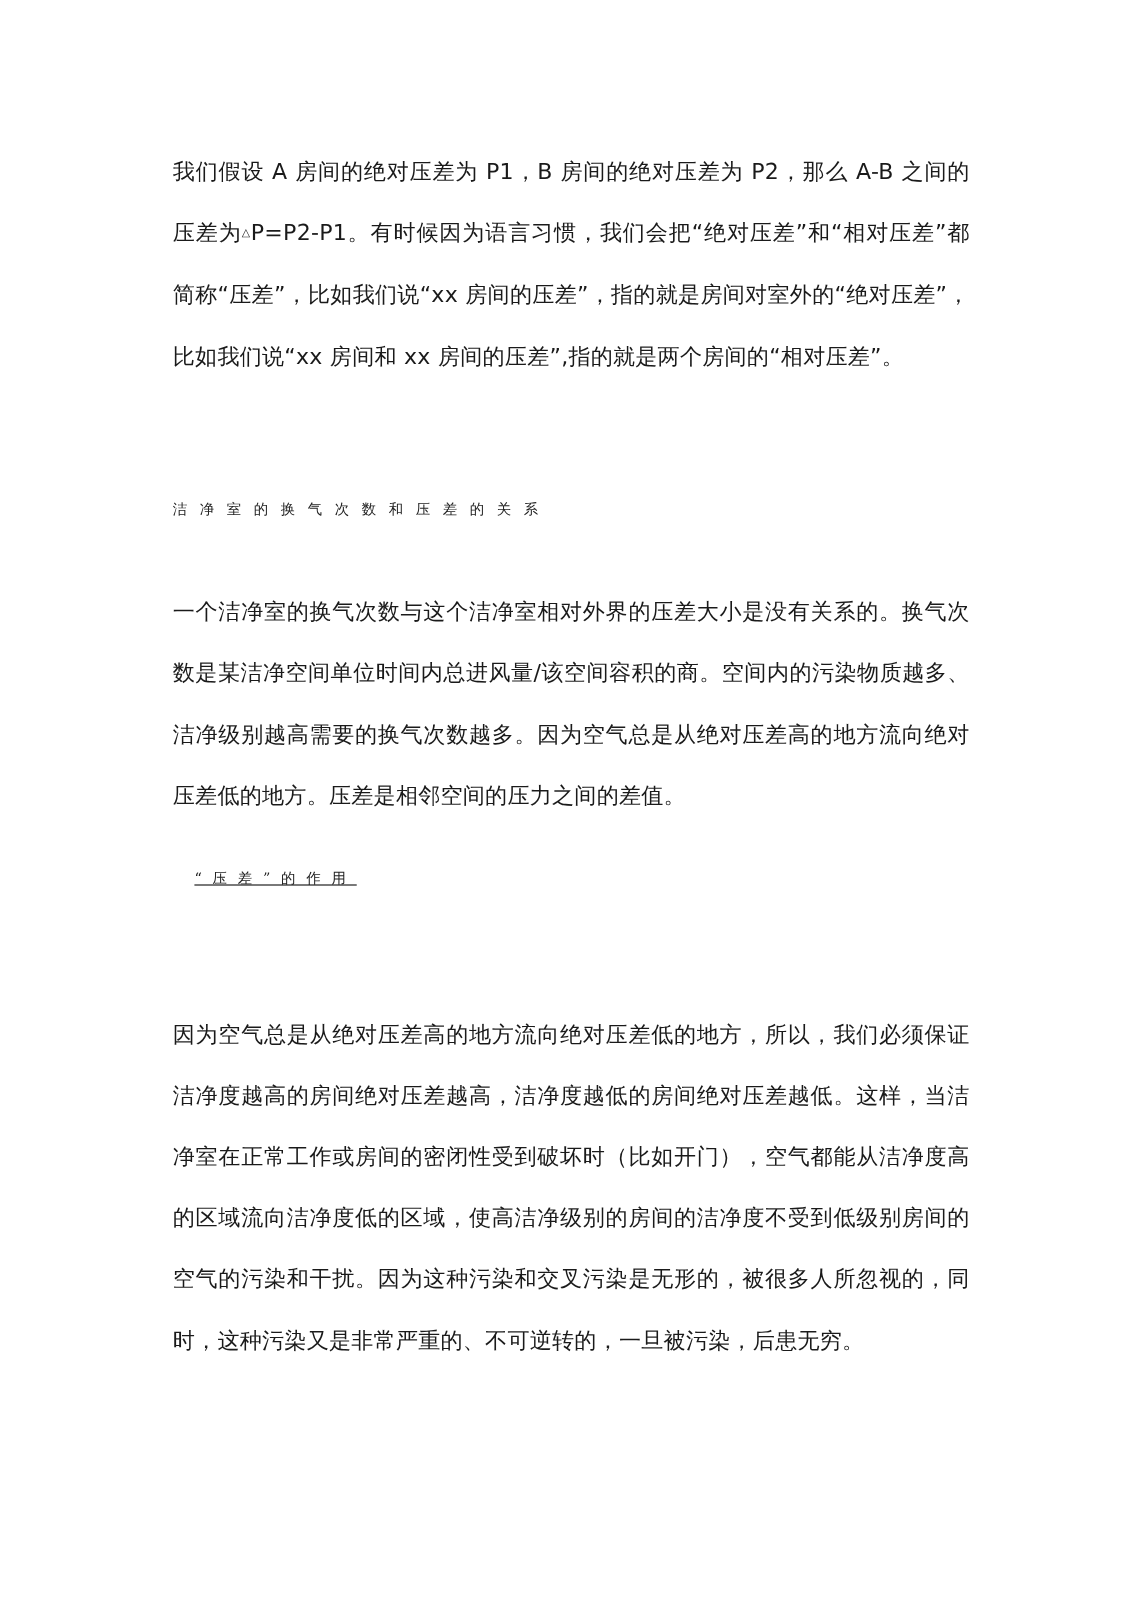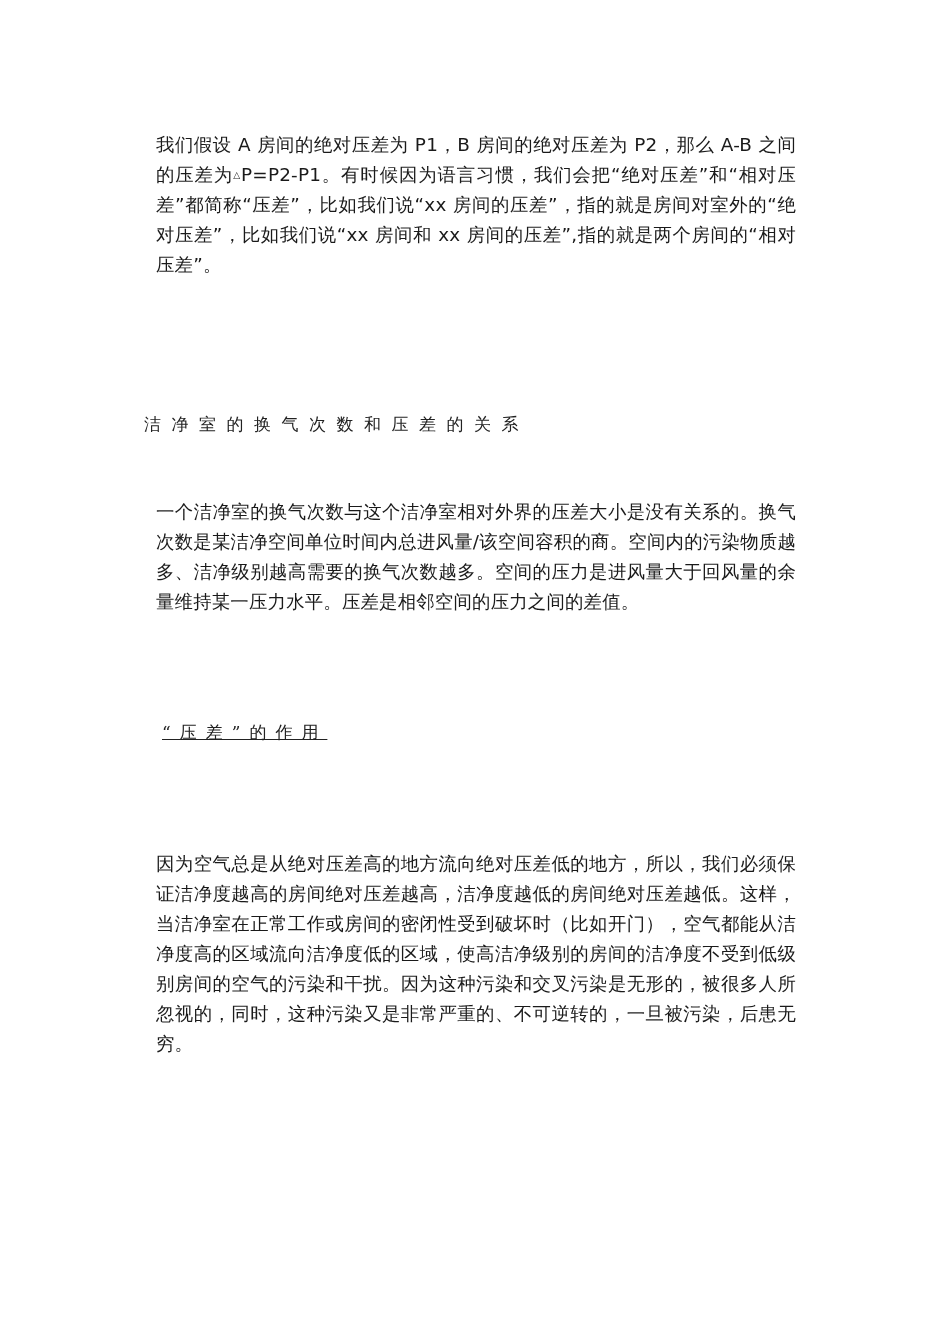--- a/index.html
+++ b/index.html
@@ -16,29 +16,29 @@
       font-family: "DejaVu Sans", "Liberation Sans", sans-serif;
     }
     .page {
       position: absolute;
       left: 144px;
       top: 118px;
       width: 664px;
     }
     .para {
       font-size: 18.4px;
-      line-height: 30px;
-      margin: 12px;
+      line-height: 51px;
+      margin: 0;
       text-align: justify;
       text-align-last: left;
       letter-spacing: 0.2px;
     }
     .heading {
       font-family: "DejaVu Serif", "Liberation Serif", serif;
-      font-size: 17px;
+      font-size: 12px;
       line-height: 51px;
       margin: 0;
       letter-spacing: 10.5px;
       color: #222;
     }
     #p1 { position: absolute; top: 0; }
     #h1 { position: absolute; top: 281px; }
     #p2 { position: absolute; top: 367px; }
     #h2 { position: absolute; top: 589px; left: 18px; letter-spacing: 9px; text-decoration: underline; }
     #p3 { position: absolute; top: 719px; }
@@ -46,19 +46,19 @@
   </style>
 </head>
 <body>
 
 <div class="page">
 
   <p id="p1" class="para"><span>我们假设 A 房间的绝对压差为 P1，B 房间的绝对压差为 P2，那么 A-B 之间的压差为</span><span class="delta">△</span><span>P=P2-P1。有时候因为语言习惯，我们会把“绝对压差”和“相对压差”都简称“压差”，比如我们说“xx 房间的压差”，指的就是房间对室外的“绝对压差”，比如我们说“xx 房间和 xx 房间的压差”,指的就是两个房间的“相对压差”。</span></p>
 
   <p id="h1" class="heading">洁净室的换气次数和压差的关系</p>
 
-  <p id="p2" class="para">一个洁净室的换气次数与这个洁净室相对外界的压差大小是没有关系的。换气次数是某洁净空间单位时间内总进风量/该空间容积的商。空间内的污染物质越多、洁净级别越高需要的换气次数越多。空间的压力是进风量大于回风量的余量维持某一压力水平。压差是相邻空间的压力之间的差值。</p>
+  <p id="p2" class="para">一个洁净室的换气次数与这个洁净室相对外界的压差大小是没有关系的。换气次数是某洁净空间单位时间内总进风量/该空间容积的商。空间内的污染物质越多、洁净级别越高需要的换气次数越多。因为空气总是从绝对压差高的地方流向绝对压差低的地方。压差是相邻空间的压力之间的差值。</p>
 
   <p id="h2" class="heading">“压差”的作用</p>
 
   <p id="p3" class="para">因为空气总是从绝对压差高的地方流向绝对压差低的地方，所以，我们必须保证洁净度越高的房间绝对压差越高，洁净度越低的房间绝对压差越低。这样，当洁净室在正常工作或房间的密闭性受到破坏时（比如开门），空气都能从洁净度高的区域流向洁净度低的区域，使高洁净级别的房间的洁净度不受到低级别房间的空气的污染和干扰。因为这种污染和交叉污染是无形的，被很多人所忽视的，同时，这种污染又是非常严重的、不可逆转的，一旦被污染，后患无穷。</p>
 
 </div>
 
 </body></html>

